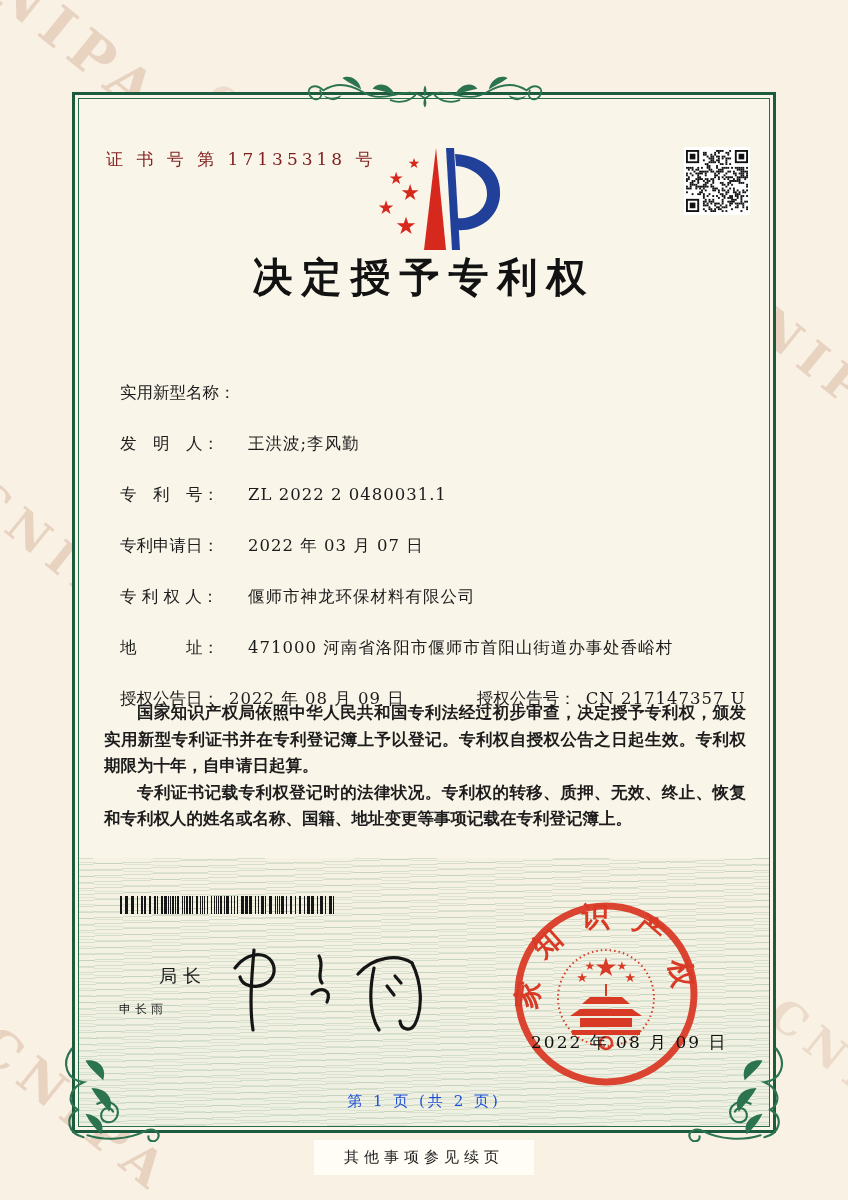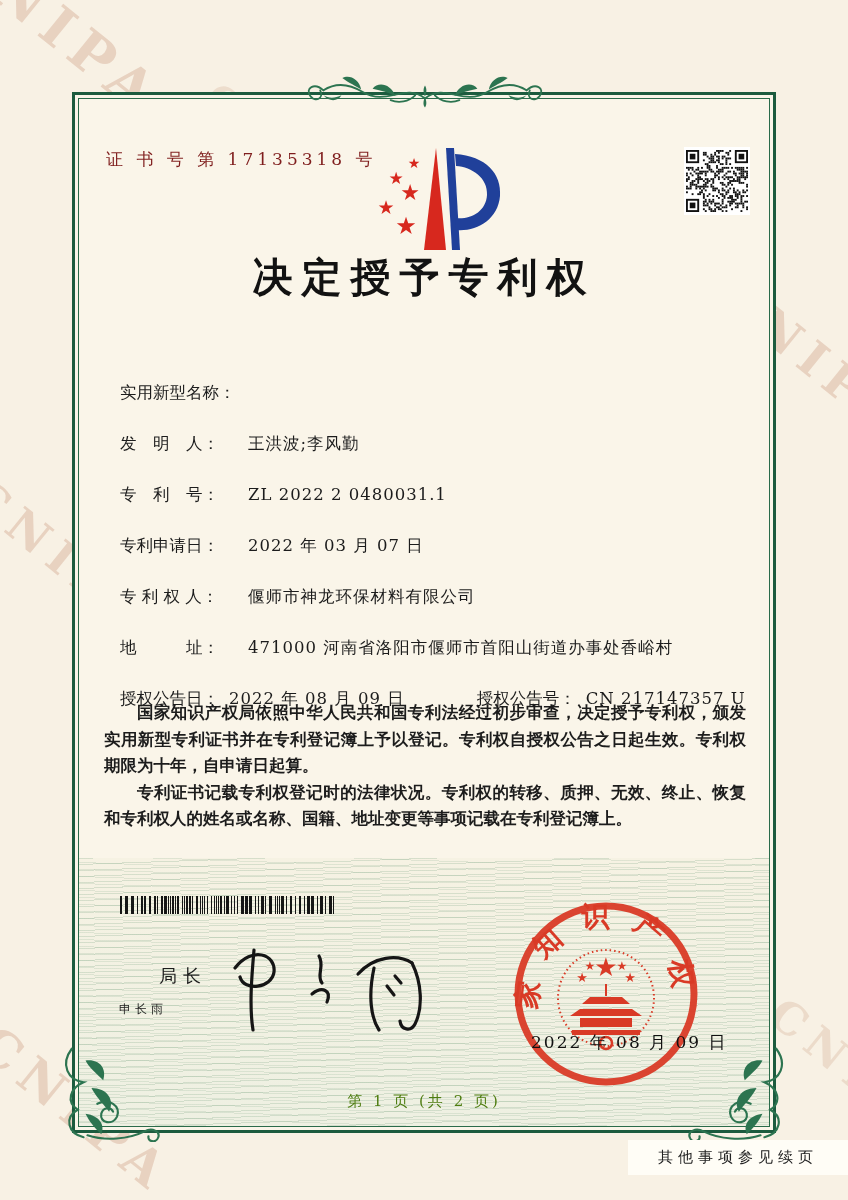--- a/index.html
+++ b/index.html
@@ -63,22 +63,22 @@
   
   .barcode{position:absolute;left:120px;top:896px;width:217px;height:18px;}
   
   .signer-title{position:absolute;left:119px;top:964px;font-size:18px;letter-spacing:6px;margin-left:40px;}
   .signer-name{position:absolute;left:119px;top:1001px;font-size:12px;letter-spacing:4px;}
   .signature{position:absolute;left:222px;top:928px;width:225px;height:112px;}
   
   .seal{position:absolute;left:510px;top:898px;width:192px;height:192px;}
   .seal-date{position:absolute;left:531px;top:1031px;font-size:17px;letter-spacing:2px;color:#111;z-index:5;}
   
-  .page-info{position:absolute;left:72px;top:1092px;width:704px;text-align:center;font-size:15px;letter-spacing:3px;color:#4d7c0f;}
-  .continuation-wrap{position:absolute;left:0;top:1140px;width:848px;text-align:right;}
+  .page-info{position:absolute;left:72px;top:1092px;width:704px;text-align:center;font-size:15px;letter-spacing:3px;color:#1d4ed8;}
+  .continuation-wrap{position:absolute;left:0;top:1140px;width:848px;text-align:center;}
   .continuation{display:inline-block;background:#fffdf6;padding:8px 30px;font-size:15px;letter-spacing:5px;color:#222;}
   .green-stroke{stroke:#2c7450;fill:none;stroke-width:2.2;stroke-linecap:round;}
   .green-fill{fill:#2c7450;stroke:none;}
 </style>
 </head>
 <body>
 
 <div class="page">
 
   <div class="wm wm1">CNIPA</div>

